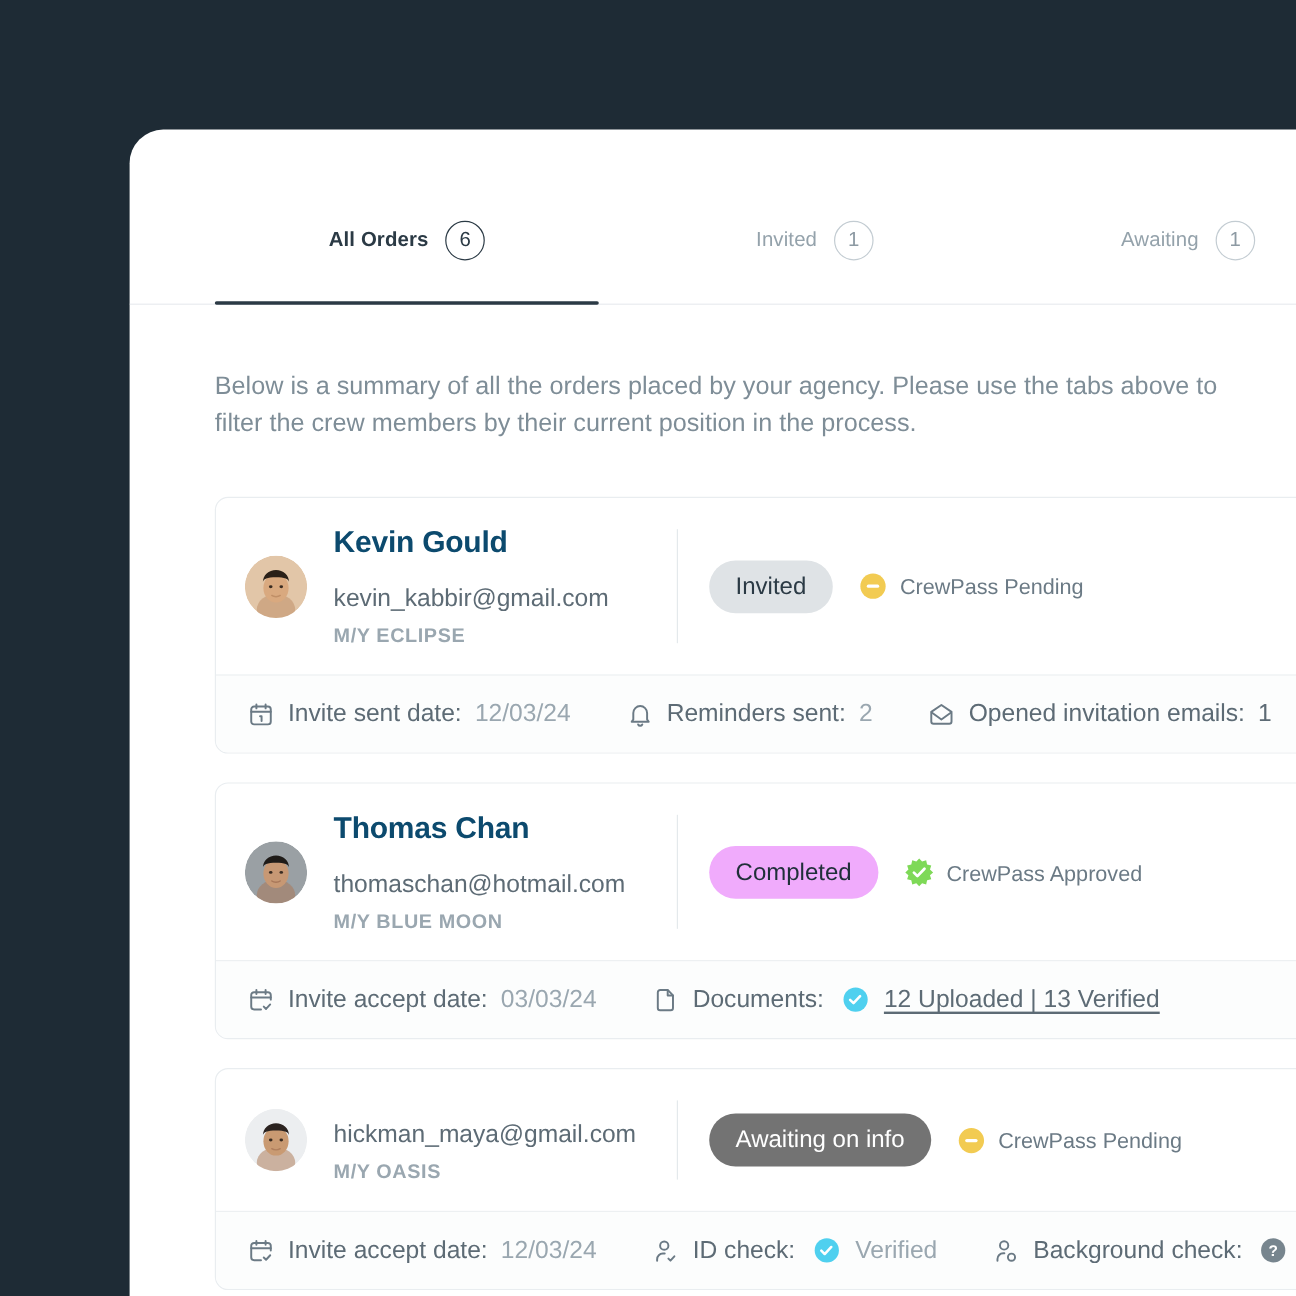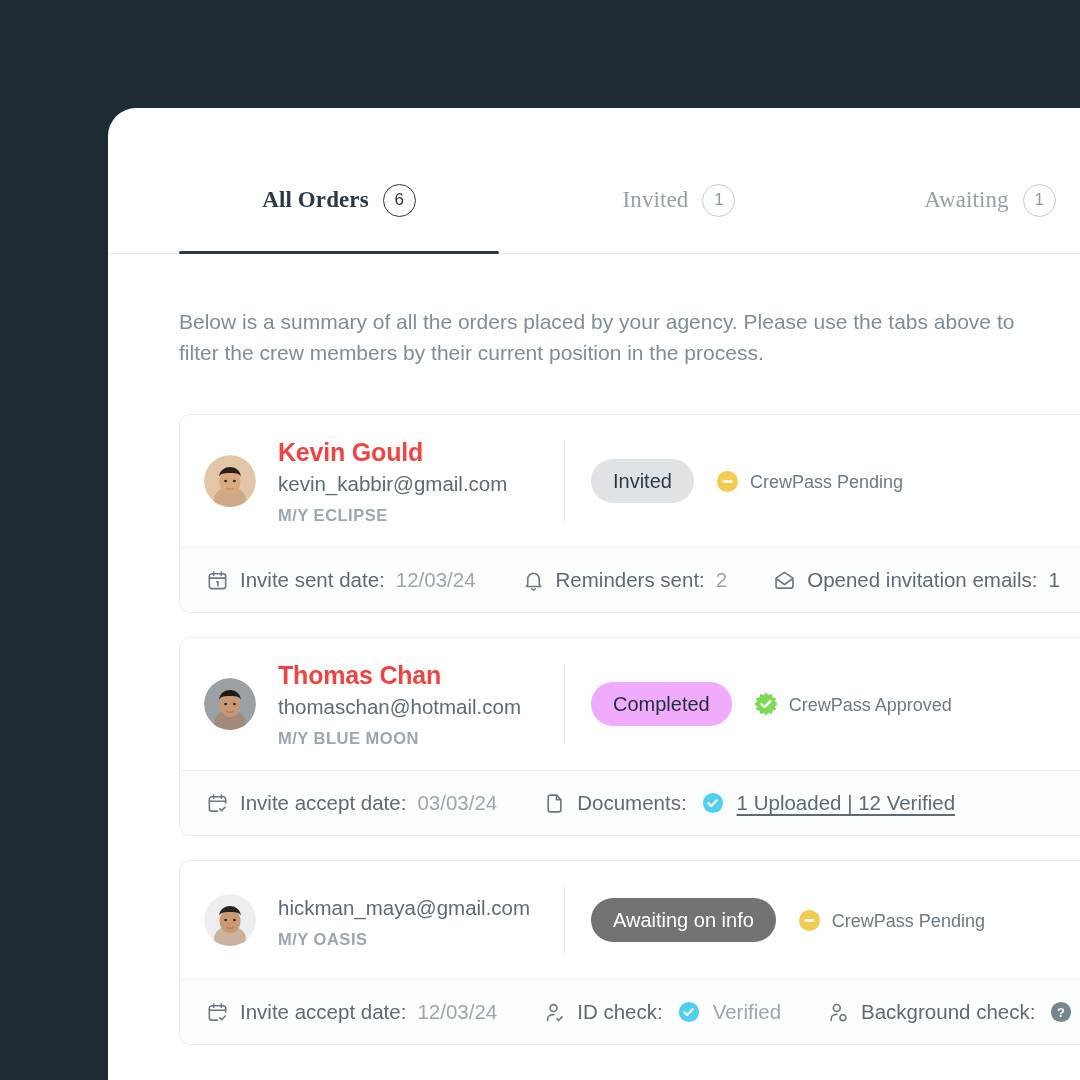--- a/index.html
+++ b/index.html
@@ -49,24 +49,23 @@
     position: absolute;
     bottom: 0;
     height: 108px;
     display: flex;
     align-items: center;
     justify-content: center;
     gap: 14px;
     cursor: pointer;
   }
   .tab-label {
-    font-size: 23px;
+    font-size: 17px;
     color: #94a2ab;
     letter-spacing: .1px;
-    font-family: Liberation Serif, serif;
   }
   .tab.active .tab-label { color: #2b3a45; font-weight: 600; }
   .tab-count {
     width: 33px; height: 33px;
     border-radius: 50%;
     border: 1.6px solid #c3ccd2;
     display: flex; align-items: center; justify-content: center;
     font-size: 17px;
     color: #8d9aa3;
   }
@@ -119,29 +118,29 @@
     flex: 0 0 52px;
     overflow: hidden;
     position: relative;
   }
   .avatar svg { display: block; width: 52px; height: 52px; }
 
   .person { margin-left: 22px; width: 286px; }
   .person-name {
     font-size: 25px;
     font-weight: 700;
-    color: #ef4444;
+    color: #0c4a6e;
     letter-spacing: -.2px;
     line-height: 30px;
   }
   .person-email {
     font-size: 20.5px;
     color: #5d6b75;
     line-height: 27px;
-    margin-top: 3px;
+    margin-top: 18px;
   }
   .person-vessel {
     font-size: 16.5px;
     font-weight: 700;
     color: #9aa7b0;
     letter-spacing: .5px;
     margin-top: 9px;
   }
 
   .v-divider {
@@ -347,21 +346,21 @@
                 <path d="M14.2 3.2H7.4a2 2 0 0 0-2 2v13.6a2 2 0 0 0 2 2h9.2a2 2 0 0 0 2-2V7.8l-4.4-4.6z"></path>
                 <path d="M14 3.4v4.6h4.4"></path>
               </svg>
         <span>Documents:</span>
         <span class="inline-badge">
                 <svg class="badge-icon" width="22" height="22" viewBox="0 0 24 24">
                   <circle cx="12" cy="12" r="11" fill="#4fd0ef"></circle>
                   <path d="m7 12.2 3.1 3.1 6-6.4" fill="none" stroke="#ffffff" stroke-width="2.3" stroke-linecap="round" stroke-linejoin="round"></path>
                 </svg>
               </span>
-        <span class="doc-link">1 Uploaded | 12 Verified</span>
+        <span class="doc-link">12 Uploaded | 13 Verified</span>
       </div>
           </div>
   </div>
         <div class="card">
     <div class="card-top">
       <div class="avatar">
               <svg viewBox="0 0 52 52">
     <circle cx="26" cy="26" r="26" fill="#eceef0"></circle>
     <ellipse cx="26" cy="45" rx="16" ry="13" fill="#b07f5d" opacity="0.55"></ellipse>
     <ellipse cx="26" cy="27" rx="10.5" ry="12" fill="#c99a72"></ellipse>

